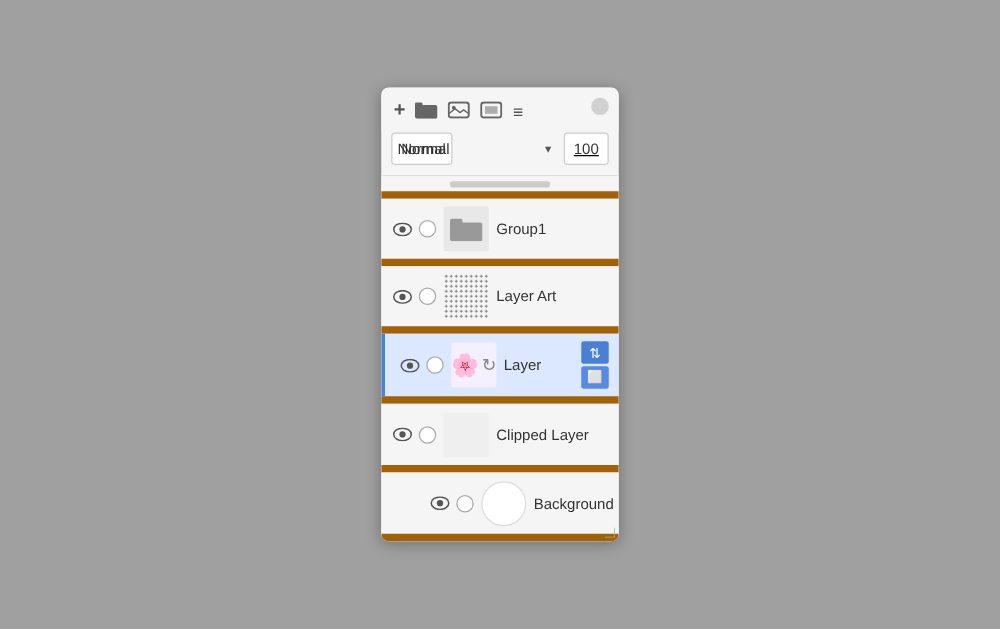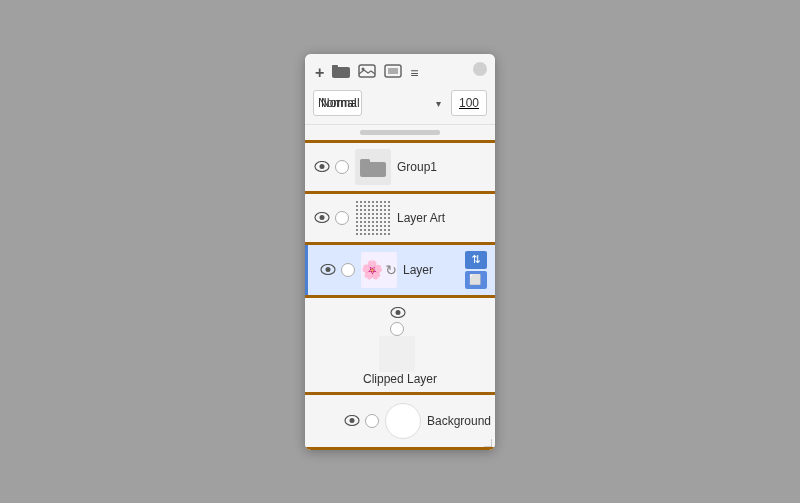--- a/index.html
+++ b/index.html
@@ -96,21 +96,21 @@
     }
 
     .layers-list {
       border-top: 1px solid #e0e0e0;
     }
 
     .layer-item {
       display: flex;
       align-items: center;
       padding: 6px 8px;
-      border-bottom: 3px solid #a16207;
+      border-bottom: 6px solid #a16207;
       background: #f5f5f5;
       cursor: pointer;
       position: relative;
     }
 
     .layer-item.active-selected {
       background: #dce8ff;
     }
 
     .eye-icon {
@@ -397,21 +397,21 @@
       <div class="layer-side-controls">
         <div class="side-btn">
           <span style="font-size:11px;">⇅</span>
         </div>
         <div class="side-btn-mask">
           <span style="font-size:10px;">⬜</span>
         </div>
       </div>
     </div>
 
-    <div class="layer-item" style="min-height:55px;flex-direction:column;">
+    <div class="layer-item" style="min-height:55px;">
       <div class="eye-icon">
         <svg class="eye-svg" viewBox="0 0 16 11" fill="none">
           <ellipse cx="8" cy="5.5" rx="7" ry="5" stroke="#555" stroke-width="1.2"></ellipse>
           <circle cx="8" cy="5.5" r="2.5" fill="#555"></circle>
         </svg>
       </div>
       <div class="radio-btn"></div>
       <div class="layer-thumb thumb-clipped" style="background:#efefef;"></div>
       <span class="layer-name">Clipped Layer</span>
     </div>

